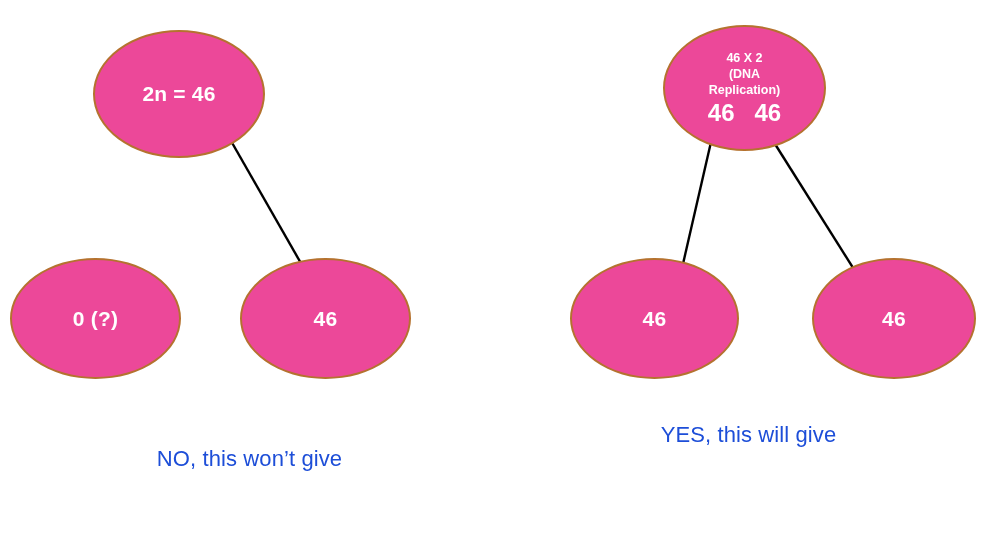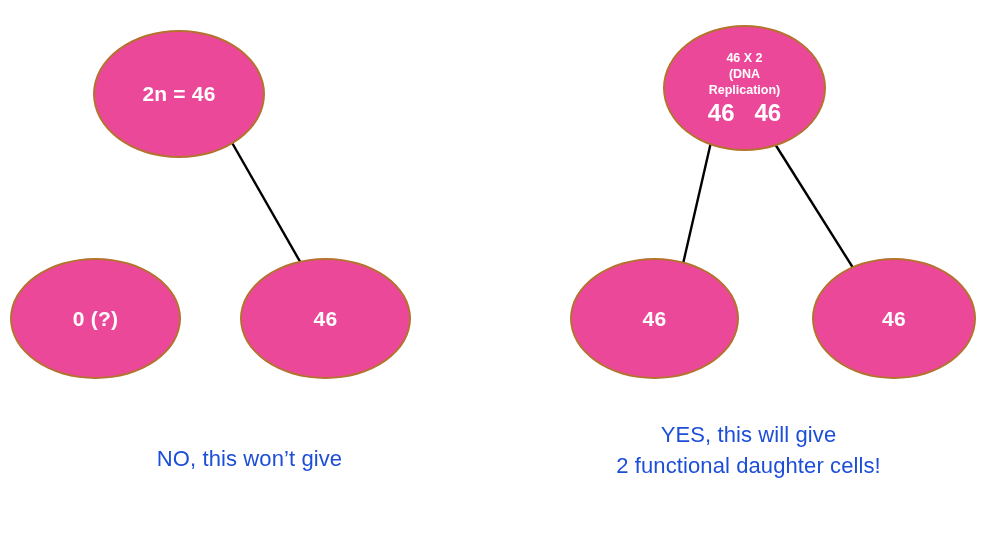--- a/index.html
+++ b/index.html
@@ -171,17 +171,16 @@
     <div class="cell" id="cell-daughter-right-a">
       <span class="cell-label-main">46</span>
     </div>
 
     <div class="cell" id="cell-daughter-right-b">
       <span class="cell-label-main">46</span>
     </div>
 
     <div class="caption" id="caption-right">
       <div>YES, this will give</div>
-      <div>2 functional daughter cells!</div>
     </div>
   </div>
 
 </div>
 
 </body></html>

